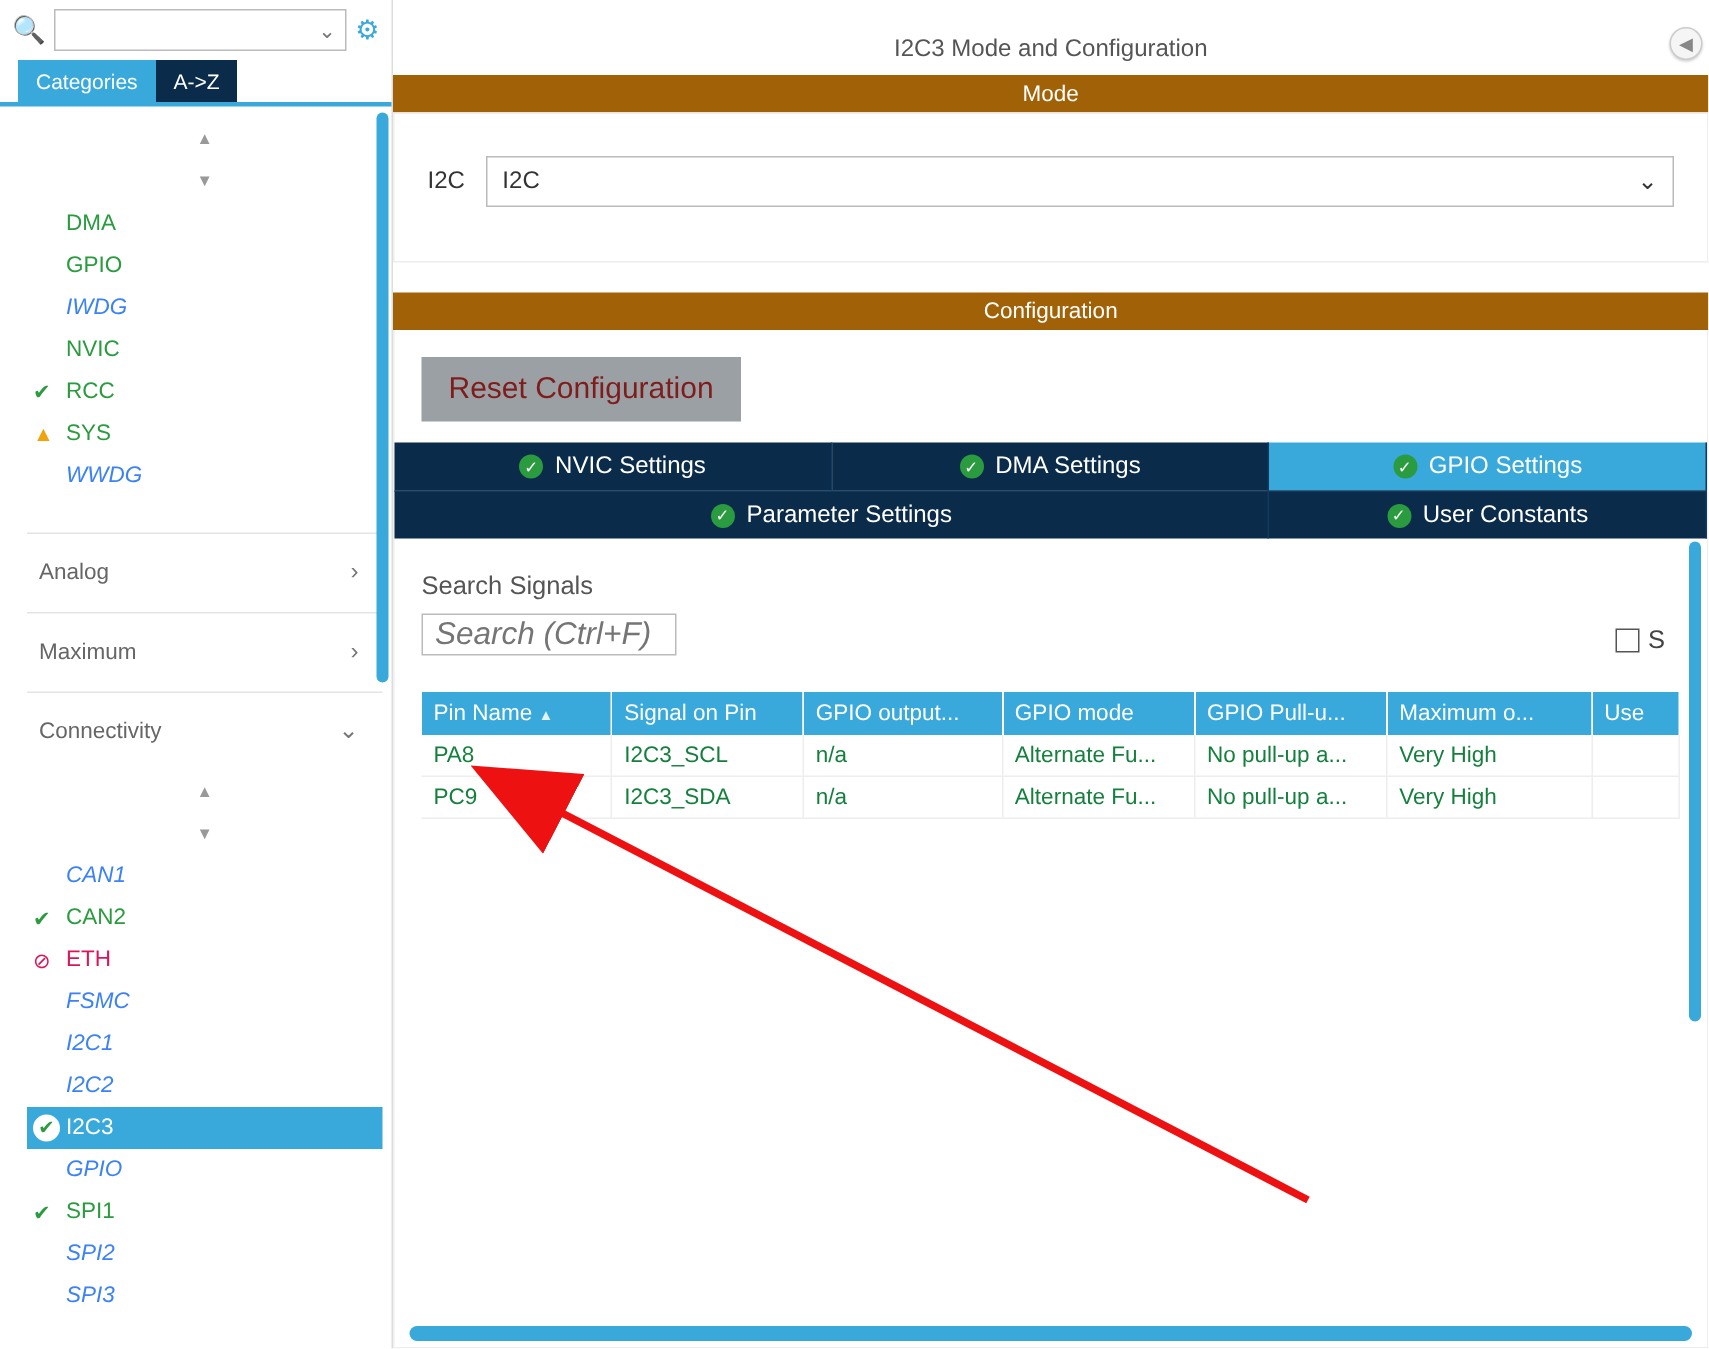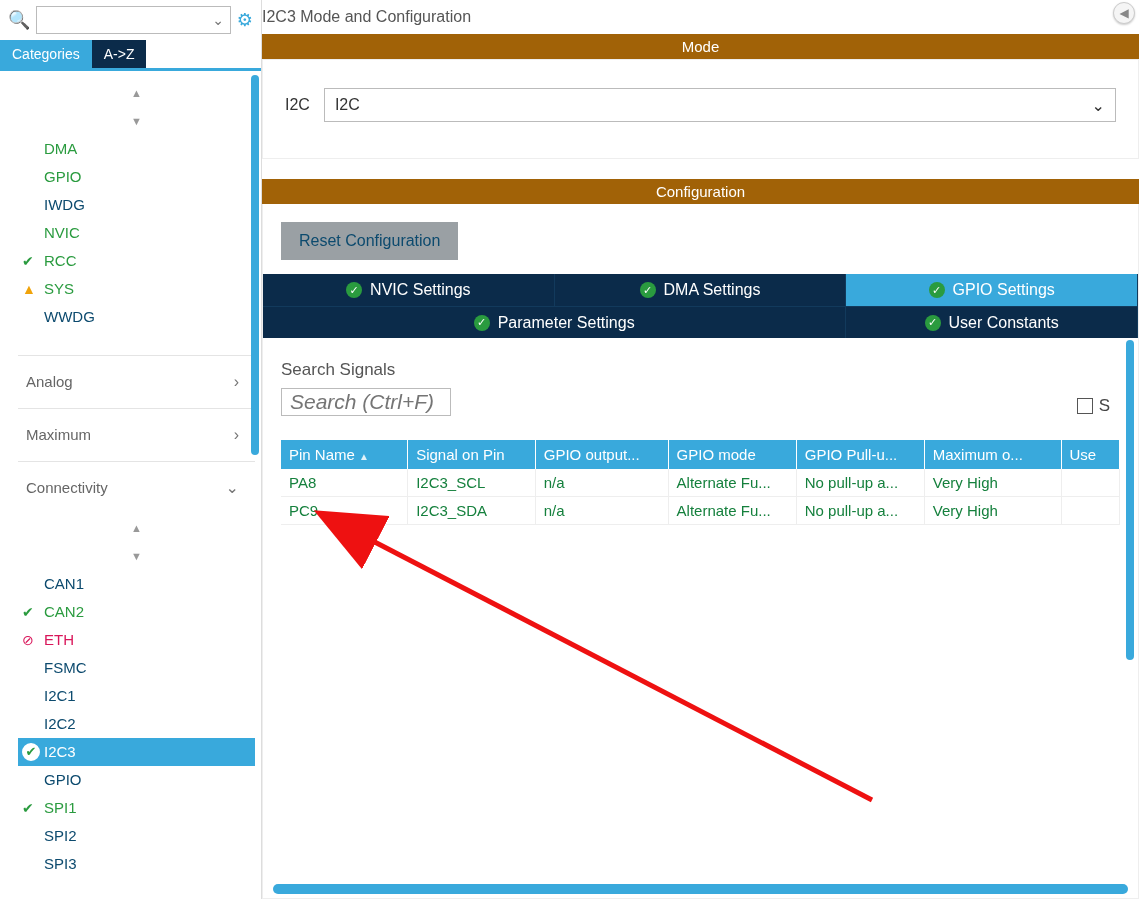--- a/index.html
+++ b/index.html
@@ -41,21 +41,21 @@
   .gear-icon { color: #39a9dc; font-size: 18px; cursor: pointer; }
   .tab-row {
     display: flex;
     border-bottom: 3px solid #39a9dc;
   }
   .tab {
     padding: 6px 12px;
     font-size: 14px;
     cursor: pointer;
   }
-  .tab.active { background: #39a9dc; color: #fff; }
+  .tab.active { background: #39a9dc; color: #fff; margin-left: 12px; }
   .tab.inactive { background: #0b2b4a; color: #fff; }
   .tree-wrap {
     position: relative;
     flex: 1;
     overflow: hidden;
   }
   .tree {
     padding: 8px 6px 8px 18px;
     font-size: 15px;
     line-height: 28px;
@@ -65,21 +65,21 @@
     right: 2px;
     top: 4px;
     width: 8px;
     height: 380px;
     background: #39a9dc;
     border-radius: 4px;
   }
   .tree-sort-arrows { color:#999; font-size:11px; text-align:center;}
   .tree-item { padding-left: 26px; position: relative; cursor: pointer; }
   .tree-item.green { color: #2a9b3f; }
-  .tree-item.black { color: #0c4a6e; }
+  .tree-item.black { color: #3b82f6; font-style: italic; }
   .tree-item.pink { color: #d9165a; }
   .tree-item .badge {
     position: absolute; left: 4px; top: 50%; transform: translateY(-50%);
     font-size: 14px;
   }
   .badge.check { color: #2a9b3f; }
   .badge.warn { color: #f0a30a; }
   .badge.ban { color: #d9165a; }
   .badge.checkfill {
     display: inline-flex; width: 18px; height: 18px; border-radius: 50%;
@@ -99,24 +99,26 @@
   .tree-section .chev { color: #777; font-size: 16px; }
   
   .right-panel {
     flex: 1;
     display: flex;
     flex-direction: column;
     position: relative;
     overflow: hidden;
   }
   .title-bar {
+    text-align: center;
     padding: 8px 0;
     font-size: 16px;
     color: #555;
     position: relative;
+    margin-top: 16px;
   }
   .collapse-indicator {
     position: absolute; right: 4px; top: 2px;
     width: 22px; height: 22px; border-radius: 50%;
     border: 1px solid #ccc; background: #f5f5f5;
     box-shadow: 0 1px 2px rgba(0,0,0,.2);
     display:flex; align-items:center; justify-content:center; color:#888; font-size:12px;
   }
   .section-header {
     background: #a16207; color: #fff; text-align: center;
@@ -136,22 +138,22 @@
     padding: 0 10px; font-size: 16px; color: #333; cursor: pointer;
   }
   .config-block {
     margin: 0; border: 1px solid #eee; border-top: none;
     position: relative;
     flex: 1;
     display: flex; flex-direction: column;
   }
   .reset-btn {
     margin: 18px 0 14px 18px;
-    background: #9aa0a4; color: #0c4a6e;
-    border: none; padding: 10px 18px; font-size: 16px; cursor: pointer;
+    background: #9aa0a4; color: #7f1d1d;
+    border: none; padding: 10px 18px; font-size: 20px; cursor: pointer;
     width: fit-content;
   }
   .cfg-tabs {
     display: grid;
     grid-template-columns: 1fr 1fr 1fr;
     grid-template-rows: 32px 32px;
   }
   .cfg-tab {
     background: #0b2b4a; color: #fff;
     display: flex; align-items: center; justify-content: center;

